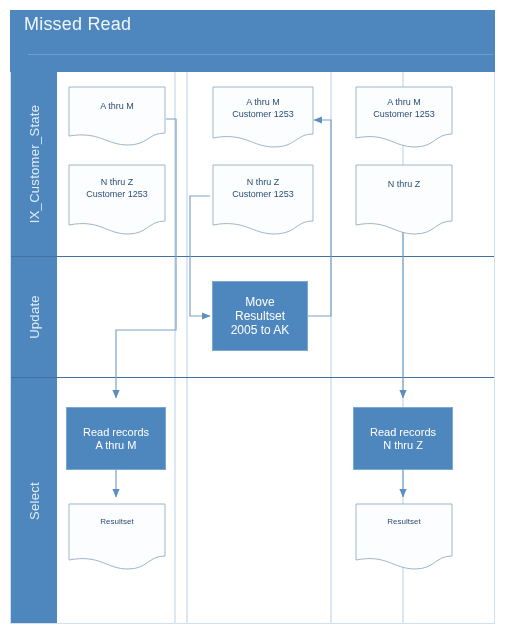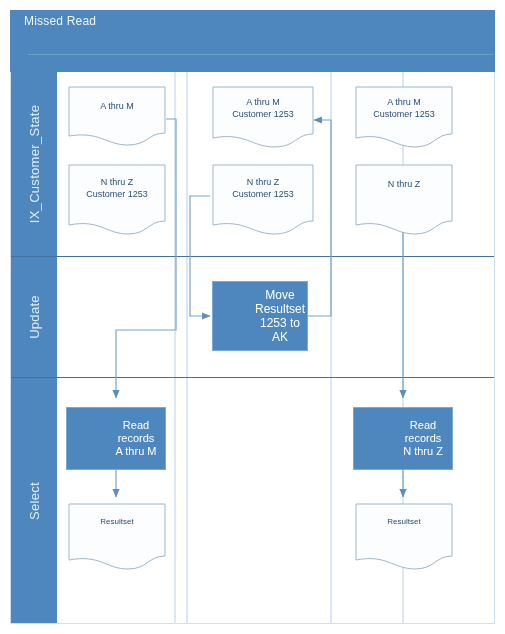--- a/index.html
+++ b/index.html
@@ -7,37 +7,37 @@
   #page{position:relative;width:505px;height:634px;overflow:hidden;background:#ffffff;}
 
   
   .frame{position:absolute;left:10px;top:10px;width:485px;height:614px;
          border:1px solid #cfe0ef;background:#ffffff;box-sizing:border-box;}
 
   
   .title-band{position:absolute;left:10px;top:10px;width:485px;height:62px;
               background:#4e87bd;box-sizing:border-box;}
   .title-band .divline{position:absolute;left:18px;right:2px;top:44px;height:1px;background:#6c9fcd;}
-  .title-text{position:absolute;left:24px;top:14px;font-size:12px;color:#eef5fb;letter-spacing:.2px;}
+  .title-text{position:absolute;left:24px;top:14px;font-size:18px;color:#eef5fb;letter-spacing:.2px;}
 
   
   .band-label{position:absolute;left:11px;width:46px;background:#4e87bd;}
   .band-label span{position:absolute;left:50%;top:50%;
        transform:translate(-50%,-50%) rotate(-90deg);white-space:nowrap;
        color:#dfecf7;font-size:13px;letter-spacing:.3px;}
 
   
   .band-sep{position:absolute;left:11px;width:483px;height:1px;background:#41719c;}
   
   .col-guide{position:absolute;width:2px;background:#dbe8f4;}
 
   
   .proc{position:absolute;background:#4e87bd;border:1px solid #7aa9d4;
         color:#ffffff;display:flex;align-items:center;justify-content:center;
-        text-align:center;line-height:1.18;box-sizing:border-box;padding-left:40px;}
+        text-align:center;line-height:1.18;box-sizing:border-box;}
 
   
   .doc{position:absolute;}
   .doc svg{position:absolute;left:0;top:0;}
   .doc .doc-text{position:absolute;left:0;top:0;width:100%;
        display:flex;flex-direction:column;align-items:center;justify-content:flex-start;
        color:#2a4f74;text-align:center;line-height:1.35;pointer-events:none;}
 
   .conn{position:absolute;left:0;top:0;width:505px;height:634px;pointer-events:none;}
 </style>
@@ -148,21 +148,21 @@
       </svg>
     <div class="doc-text" style="padding-top:14px;font-size:9px;">
       <div>N thru Z</div>
     </div>
   </div>
 
   <div class="proc" style="left:212px;top:281px;width:96px;height:70px;font-size:12px;">
     <div>
       <div>Move</div>
       <div>Resultset</div>
-      <div>1253 to AK</div>
+      <div>2005 to AK</div>
     </div>
   </div>
 
   <div class="proc" style="left:66px;top:407px;width:100px;height:63px;font-size:11px;">
     <div>
       <div>Read records</div>
       <div>A thru M</div>
     </div>
   </div>
 

